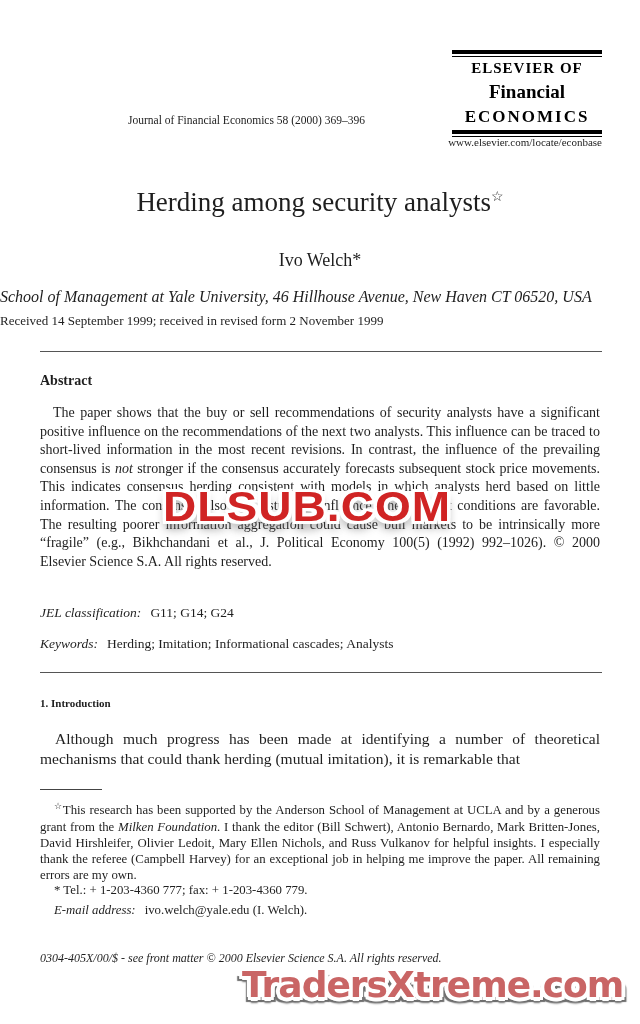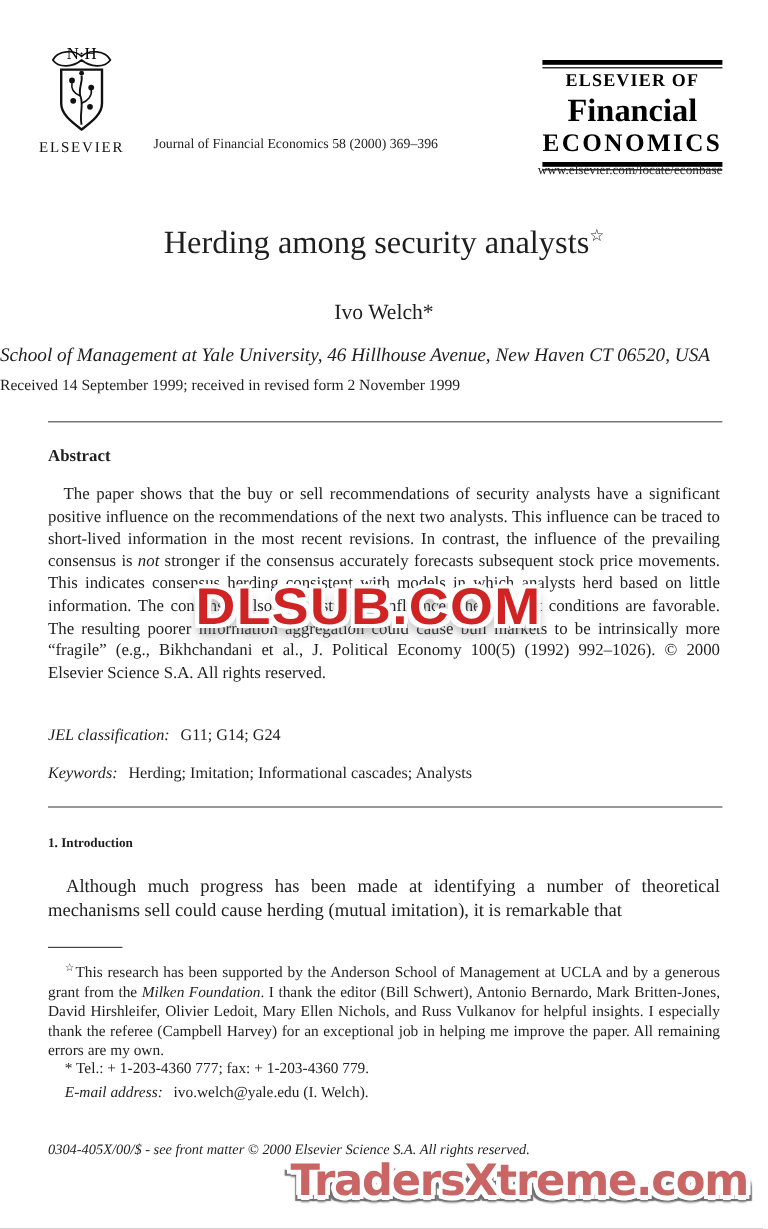--- a/index.html
+++ b/index.html
@@ -11,22 +11,22 @@
   }
   
   .els-logo { position:absolute; left:30px; top:34px; width:76px; text-align:center; }
   .els-logo svg { display:block; margin:0 auto; }
   .els-name { font-size:12.5px; letter-spacing:1.5px; margin-top:2px; color:#111; }
   .journal-ref { position:absolute; left:128px; top:114px; font-size:11.5px; color:#222; }
   .jfe-logo { position:absolute; right:38px; top:50px; width:150px; text-align:center; color:#000; }
   .jfe-rule-thick { height:4px; background:#000; }
   .jfe-rule-thin { height:1px; background:#000; margin-top:2px; }
   .jfe-top { font-size:15px; letter-spacing:1px; margin-top:3px; font-weight:bold; }
-  .jfe-mid { font-size:27px; line-height:30px; font-weight:bold; letter-spacing:0px; }
-  .jfe-bot { font-size:21px; letter-spacing:2px; font-weight:bold; margin-bottom:3px; }
+  .jfe-mid { font-size:19px; line-height:30px; font-weight:bold; letter-spacing:0px; }
+  .jfe-bot { font-size:17px; letter-spacing:2px; font-weight:bold; margin-bottom:3px; }
   .website { position:absolute; right:38px; top:136px; font-size:11px; color:#222; }
   
   .title { position:absolute; left:0; right:0; top:187px; text-align:center; font-size:27px; font-weight:normal; }
   .title sup { font-size:14px; vertical-align:10px; }
   .author { position:absolute; left:0; right:0; top:250px; text-align:center; font-size:18px; }
   .affiliation { position:absolute; left:0; right:0; top:288px; text-align:left; font-size:16px; font-style:italic; }
   .received { position:absolute; left:0; right:0; top:313px; text-align:left; font-size:13px; }
   .rule { position:absolute; left:40px; right:38px; border-top:1.5px solid #555; }
   .rule1 { top:351px; }
   .rule2 { top:672px; }
@@ -77,36 +77,20 @@
       -3px -3px 0 #fff, 3px -3px 0 #fff, -3px 3px 0 #fff, 3px 3px 0 #fff,
       -4px 0 0 #fff, 4px 0 0 #fff, 0 -4px 0 #fff, 0 4px 0 #fff,
       -5px 5px 1px #6e6e6e, 0 6px 2px #6e6e6e, 5px 5px 1px #6e6e6e;
   }
 </style>
 </head>
 <body>
 
 <div class="page">
 
-  <div class="els-logo">
-    <svg width="72" height="80" viewBox="0 0 72 80">
-      <path d="M12,16 C16,8 30,7 36,13 C42,7 56,8 60,16 C55,23 43,22 36,16 C29,22 17,23 12,16 Z" fill="none" stroke="#111" stroke-width="1.4"></path>
-      <text x="36" y="15" text-anchor="middle" font-family="Liberation Serif, serif" font-size="14" fill="#000">N·H</text>
-      <path d="M19,24 H53 V52 C53,61 45,67 36,74 C27,67 19,61 19,52 Z" fill="none" stroke="#111" stroke-width="2"></path>
-      <path d="M36,70 C34,60 38,54 35,46 C33,40 37,35 36,29" fill="none" stroke="#111" stroke-width="1.6"></path>
-      <path d="M35,46 C30,44 27,40 28,35" fill="none" stroke="#111" stroke-width="1.3"></path>
-      <path d="M36,52 C41,50 45,46 44,41" fill="none" stroke="#111" stroke-width="1.3"></path>
-      <circle cx="28" cy="33" r="2.4" fill="#111"></circle>
-      <circle cx="44" cy="39" r="2.4" fill="#111"></circle>
-      <circle cx="29" cy="50" r="2.4" fill="#111"></circle>
-      <circle cx="43" cy="55" r="2.4" fill="#111"></circle>
-      <circle cx="36" cy="27" r="2" fill="#111"></circle>
-    </svg>
-    <div class="els-name">ELSEVIER</div>
-  </div>
 
   <div class="journal-ref">Journal of Financial Economics 58 (2000) 369–396</div>
 
   <div class="jfe-logo">
     <div class="jfe-rule-thick"></div>
     <div class="jfe-rule-thin"></div>
     <div class="jfe-top">ELSEVIER OF</div>
     <div class="jfe-mid">Financial</div>
     <div class="jfe-bot">ECONOMICS</div>
     <div class="jfe-rule-thick"></div>
@@ -124,21 +108,21 @@
 
   <div class="abs-head">Abstract</div>
   <p class="abs-body"><span>The paper shows that the buy or sell recommendations of security analysts have a significant positive influence on the recommendations of the next two analysts. This influence can be traced to short-lived information in the most recent revisions. In contrast, the influence of the prevailing consensus is </span><i>not</i><span> stronger if the consensus accurately forecasts subsequent stock price movements. This indicates consensus herding consistent with models in which analysts herd based on little information. The consensus also has a stronger influence when market conditions are favorable. The resulting poorer information aggregation could cause bull markets to be intrinsically more “fragile” (e.g., Bikhchandani et al., J. Political Economy 100(5) (1992) 992–1026). © 2000 Elsevier Science S.A. All rights reserved.</span></p>
 
   <div class="jel"><i class="lbl-gap">JEL classification:</i><span>G11; G14; G24</span></div>
   <div class="kw"><i class="lbl-gap">Keywords:</i><span>Herding; Imitation; Informational cascades; Analysts</span></div>
 
   <div class="rule rule2"></div>
 
   <div class="intro-head">1. Introduction</div>
-  <p class="intro-body">Although much progress has been made at identifying a number of theoretical mechanisms sell could cause herding (mutual imitation), it is remarkable that</p>
+  <p class="intro-body">Although much progress has been made at identifying a number of theoretical mechanisms that could thank herding (mutual imitation), it is remarkable that</p>
 
   <div class="fn-rule"></div>
   <p class="fn fn-ack"><sup>☆</sup><span>This research has been supported by the Anderson School of Management at UCLA and by a generous grant from the </span><i>Milken Foundation</i><span>. I thank the editor (Bill Schwert), Antonio Bernardo, Mark Britten-Jones, David Hirshleifer, Olivier Ledoit, Mary Ellen Nichols, and Russ Vulkanov for helpful insights. I especially thank the referee (Campbell Harvey) for an exceptional job in helping me improve the paper. All remaining errors are my own.</span></p>
   <p class="fn fn-tel">* Tel.: + 1-203-4360 777; fax: + 1-203-4360 779.</p>
   <p class="fn fn-email"><i class="lbl-gap">E-mail address:</i><span>ivo.welch@yale.edu (I. Welch).</span></p>
 
   <div class="imprint imprint1">0304-405X/00/$ - see front matter  ©  2000 Elsevier Science S.A. All rights reserved.</div>
 
   <div class="wm-mid">DLSUB.COM</div>
   <div class="wm-bottom">TradersXtreme.com</div>

